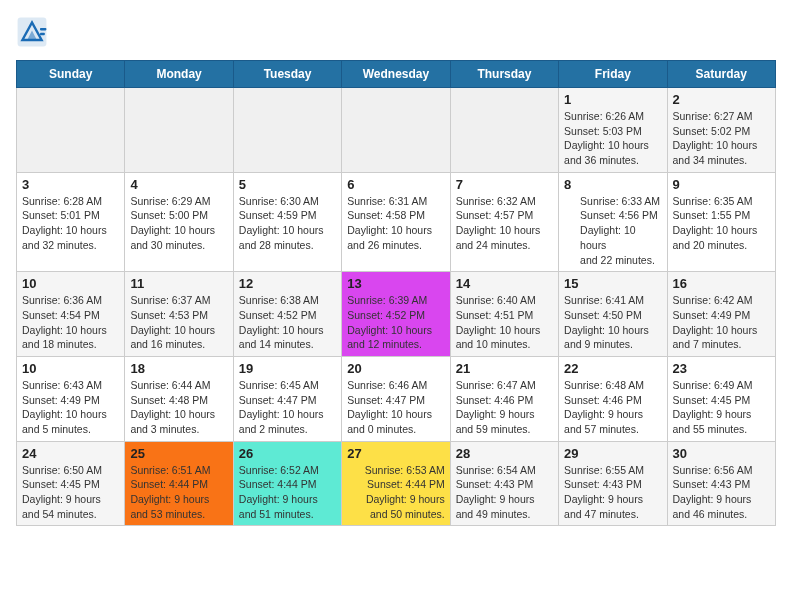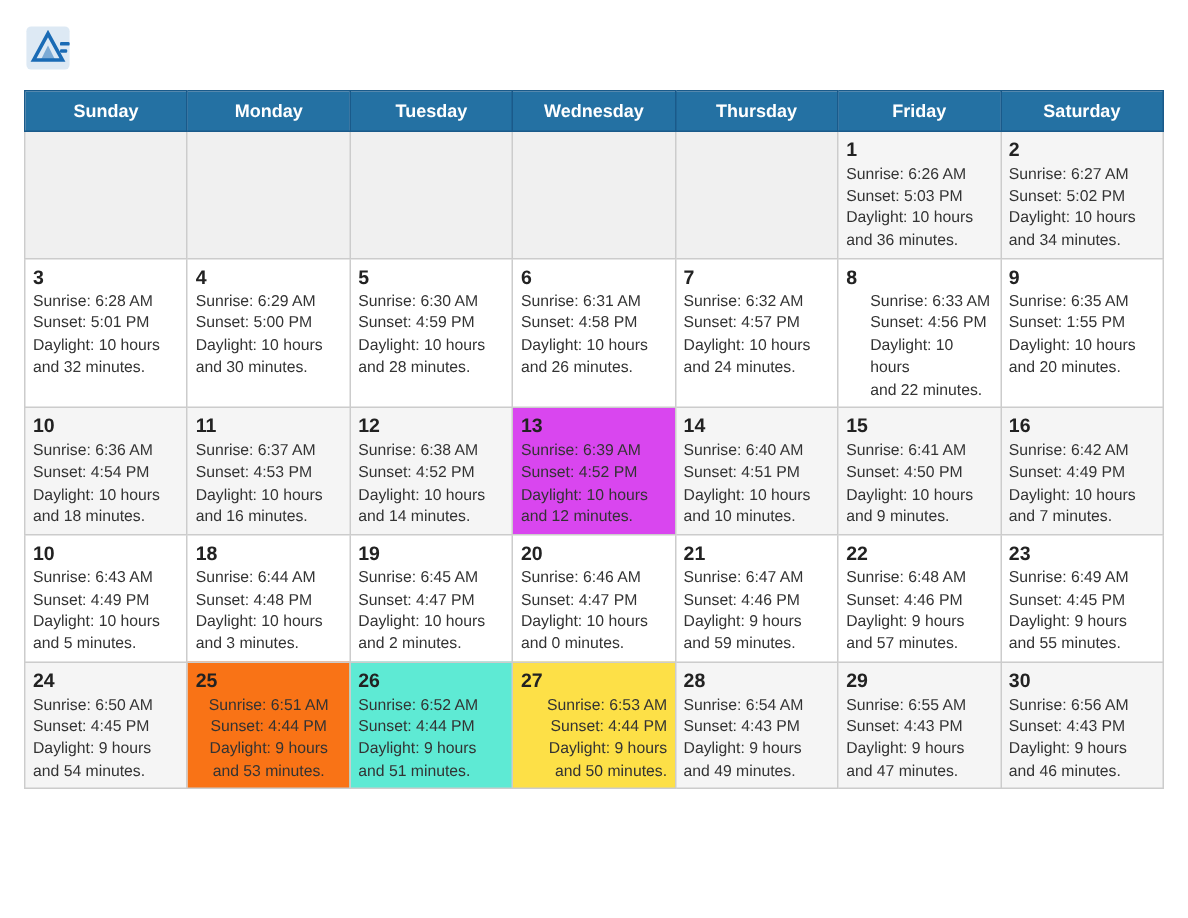--- a/index.html
+++ b/index.html
@@ -302,21 +302,21 @@
       <tr>
         <td style="background: rgb(245, 245, 245);">
           <span class="day-number">24</span>
           <div class="day-info" style="white-space: pre-line;">Sunrise: 6:50 AM
 Sunset: 4:45 PM
 Daylight: 9 hours
 and 54 minutes.</div>
         </td>
         <td style="background: #f97316;">
           <span class="day-number">25</span>
-          <div class="day-info" style="white-space: pre-line; text-align: center;">Sunrise: 6:51 AM
+          <div class="day-info" style="white-space: pre-line;">Sunrise: 6:51 AM
 Sunset: 4:44 PM
 Daylight: 9 hours
 and 53 minutes.</div>
         </td>
         <td style="background: #5eead4;">
           <span class="day-number">26</span>
           <div class="day-info" style="white-space: pre-line;">Sunrise: 6:52 AM
 Sunset: 4:44 PM
 Daylight: 9 hours
 and 51 minutes.</div>

